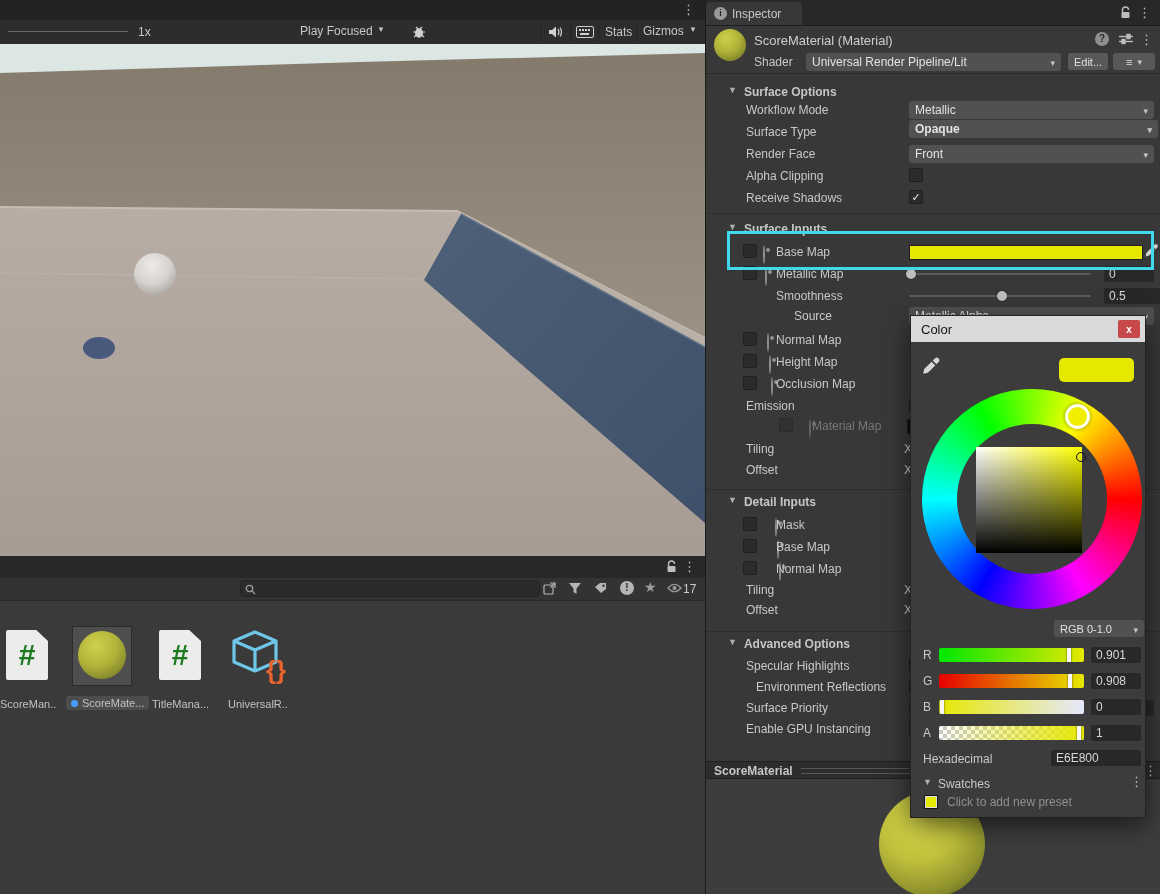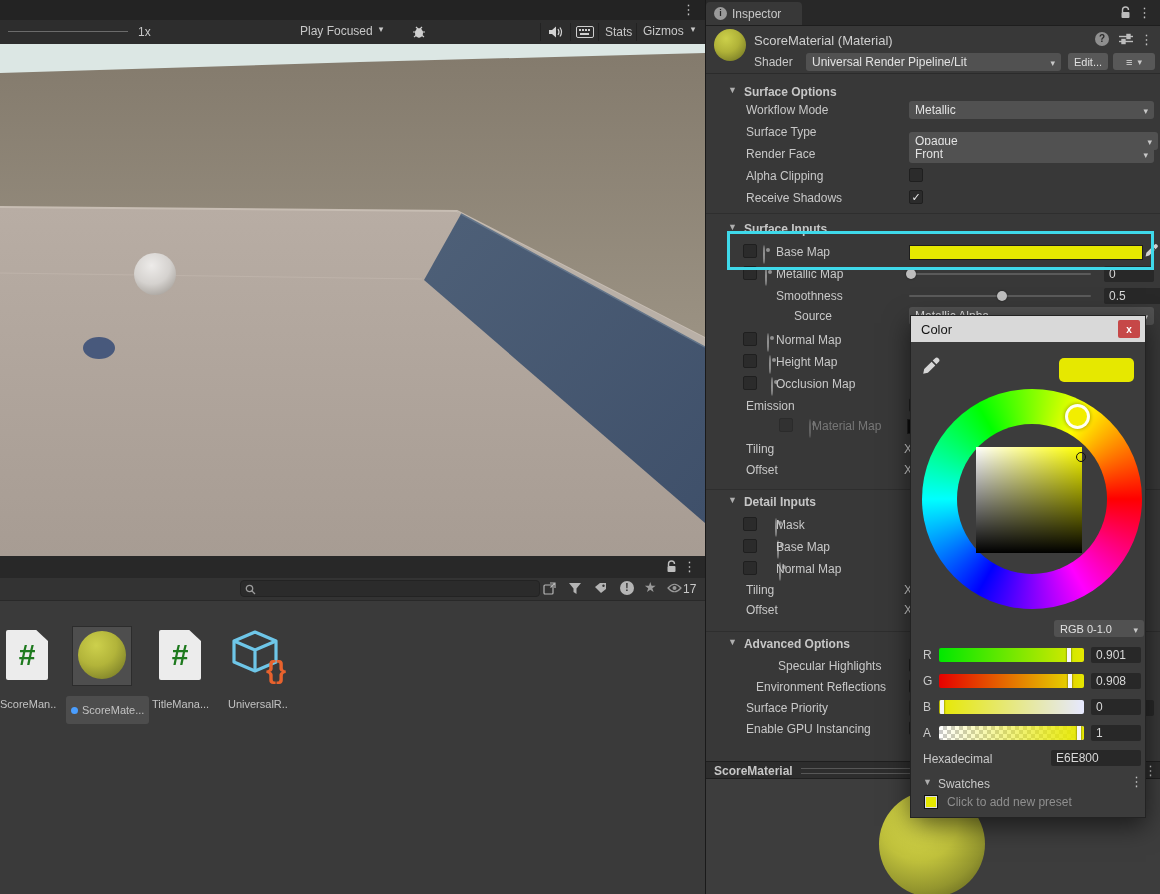--- a/index.html
+++ b/index.html
@@ -52,21 +52,21 @@
   .checker{background-color:#fff;
      background-image:linear-gradient(45deg,#c9c9c9 25%,transparent 25%,transparent 75%,#c9c9c9 75%),
                       linear-gradient(45deg,#c9c9c9 25%,transparent 25%,transparent 75%,#c9c9c9 75%);
      background-size:8px 8px;background-position:0 0,4px 4px;}
   
   .asset-label{font-size:11px;color:#c2c2c2;white-space:nowrap;overflow:hidden;}
   .script-icon{width:42px;height:50px;background:#ececec;border-radius:2px;
                clip-path:polygon(0 0,72% 0,100% 22%,100% 100%,0 100%);
                display:flex;align-items:center;justify-content:center;}
   .script-icon span{color:#1e7a1e;font-weight:bold;font-size:30px;line-height:30px;}
-  .sel-pill{background:#4d4d4d;border-radius:3px;display:flex;align-items:center;gap:4px;padding:8px 5px;}
+  .sel-pill{background:#4d4d4d;border-radius:3px;display:flex;align-items:center;gap:4px;padding:1px 5px;}
   .bluedot{width:7px;height:7px;border-radius:50%;background:#4a9eff;}
   .cyan-hl{border:3px solid #3fd9ea;z-index:6;}
   svg{display:block;}
 </style>
 </head>
 <body>
 
 <div class="abs" id="gameview">
   <div class="abs" id="gv-tabs">
     <span class="abs kebab" style="right:10px;top:3px;">⋮</span>
@@ -277,21 +277,21 @@
   <div class="abs row" style="left:22px;top:85px;gap:7px;">
     <span class="tri">▼</span>
     <span class="lbl bold">Surface Options</span>
   </div>
   <span class="abs lbl" style="left:40px;top:103px;">Workflow Mode</span>
   <div class="abs dd" style="left:203px;top:101px;width:245px;">
     <span>Metallic</span>
     <span class="arrow">▾</span>
   </div>
   <span class="abs lbl" style="left:40px;top:125px;">Surface Type</span>
-  <div class="abs dd" style="left:203px;top:132px;width:249px;">
+  <div class="abs dd" style="left:203px;top:120px;width:249px;font-weight:bold;">
     <span>Opaque</span>
     <span class="arrow">▾</span>
   </div>
   <span class="abs lbl" style="left:40px;top:147px;">Render Face</span>
   <div class="abs dd" style="left:203px;top:145px;width:245px;">
     <span>Front</span>
     <span class="arrow">▾</span>
   </div>
   <span class="abs lbl" style="left:40px;top:169px;">Alpha Clipping</span>
   <div class="abs cb" style="left:203px;top:168px;"></div>
@@ -385,21 +385,21 @@
   <span class="abs lbl" style="left:40px;top:603px;">Offset</span>
   <span class="abs lbl" style="left:198px;top:603px;">X</span>
   <div class="abs vbox" style="left:210px;top:602px;width:90px;"></div>
 
   
   <div class="abs" style="left:0;top:631px;width:455px;height:1px;background:#2e2e2e;"></div>
   <div class="abs row" style="left:22px;top:637px;gap:7px;">
     <span class="tri">▼</span>
     <span class="lbl bold">Advanced Options</span>
   </div>
-  <span class="abs lbl" style="left:40px;top:659px;margin-left:32px;">Specular Highlights</span>
+  <span class="abs lbl" style="left:40px;top:659px;">Specular Highlights</span>
   <div class="abs cb" style="left:203px;top:658px;">
       <span>✓</span>
     </div>
   <span class="abs lbl" style="left:40px;top:680px;margin-left:10px;">Environment Reflections</span>
   <div class="abs cb" style="left:203px;top:679px;">
       <span>✓</span>
     </div>
   <span class="abs lbl" style="left:40px;top:701px;">Surface Priority</span>
   <div class="abs vbox" style="left:203px;top:700px;width:245px;"></div>
   <span class="abs lbl" style="left:40px;top:722px;">Enable GPU Instancing</span>

